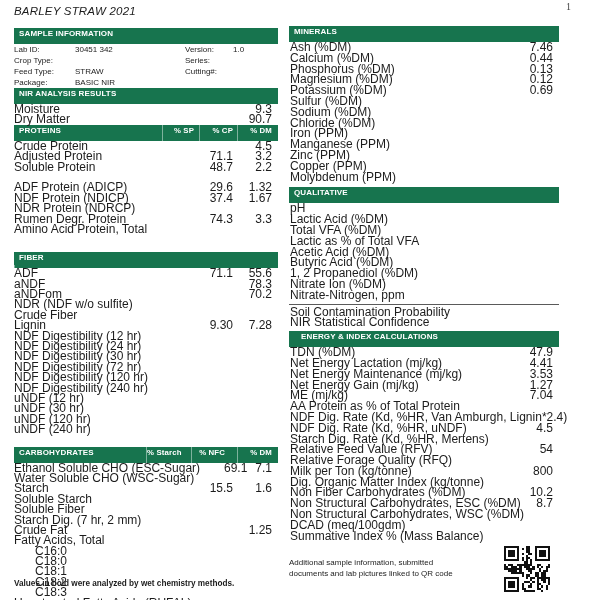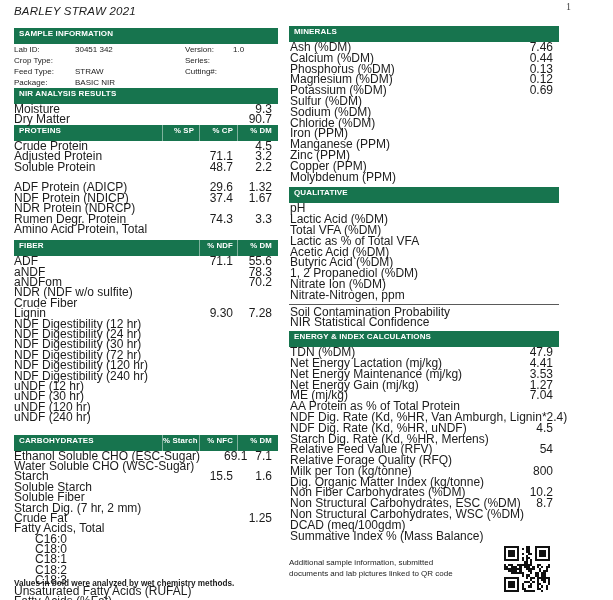--- a/index.html
+++ b/index.html
@@ -36,21 +36,21 @@
   .lrow .indent{padding-left:21px;}
 
   .sample-grid{font-size:8px;}
   .srow{display:grid;grid-template-columns:61px 110px 48px auto;height:11px;line-height:11.2px;white-space:nowrap;}
 
   .rrow{display:flex;height:10.8px;line-height:11px;font-size:12px;white-space:nowrap;}
   .rrow .lbl{flex:1;padding-left:1px;overflow:visible;}
   .rrow .val{width:52px;text-align:right;padding-right:6px;box-sizing:border-box;}
   .rule{border-top:1px solid #5a5a5a;height:0;margin:3px 0 2px 0;}
 
-  .m-t5{margin-top:5px;} .m-t6{margin-top:6px;} .m-t12{margin-top:12px;} .m-t3{margin-top:3px;}
+  .m-t5{margin-top:5px;} .m-t6{margin-top:18px;flex-direction:column;} .m-t12{margin-top:12px;gap:8px;} .m-t3{margin-top:3px;padding-left:7px;}
 
   #qr-block{display:flex;margin-top:4px;gap:29px;}
   #qr-note{font-size:8px;line-height:10.8px;margin-top:13px;flex:1;}
   #qr-code{width:46px;height:46px;margin-right:9px;margin-top:1px;}
   #footnote{position:absolute;left:14px;top:579px;font-size:8.2px;font-weight:bold;}
 </style>
 </head>
 <body>
 
 <div id="page">

